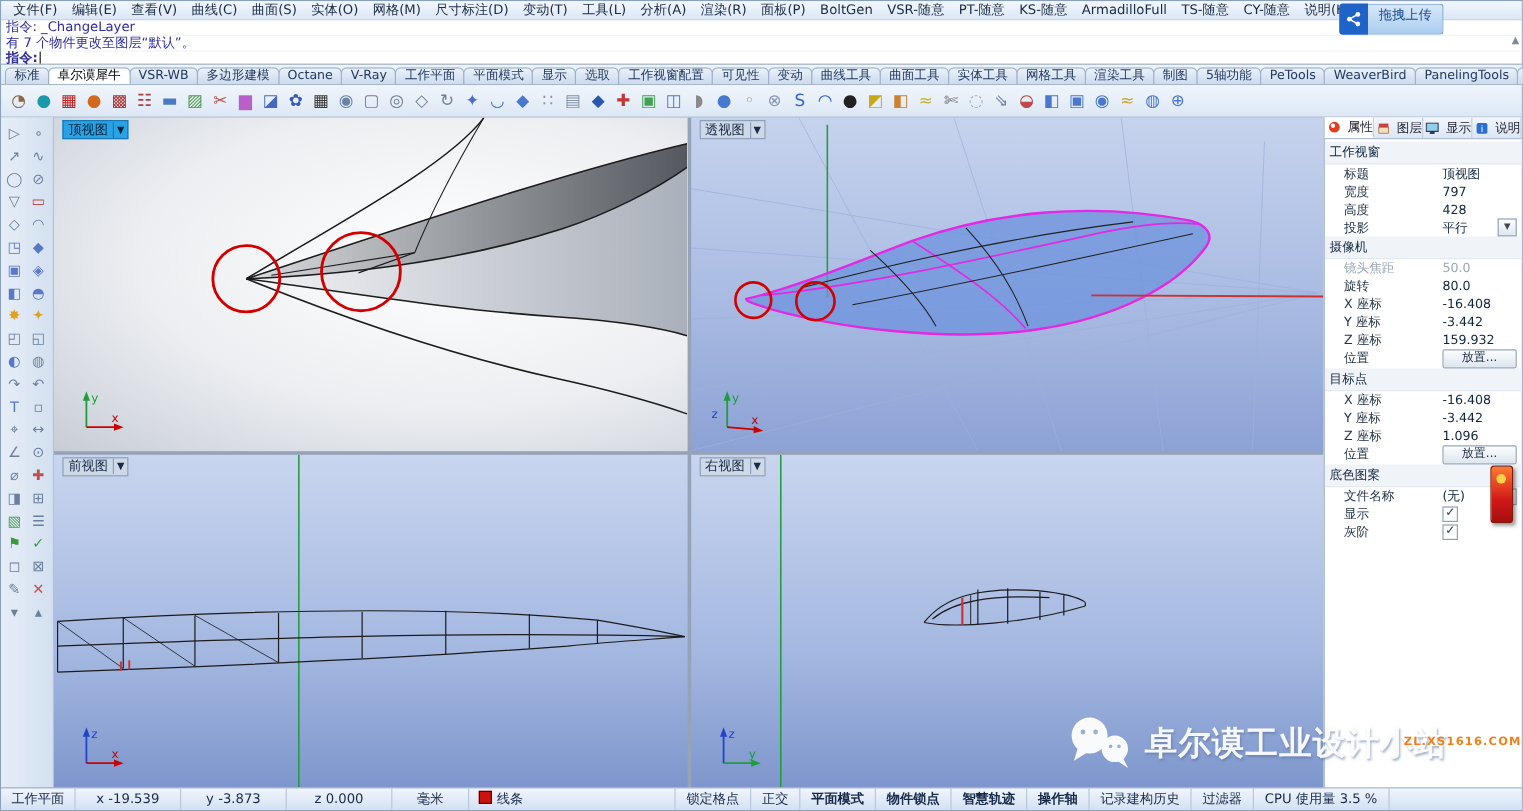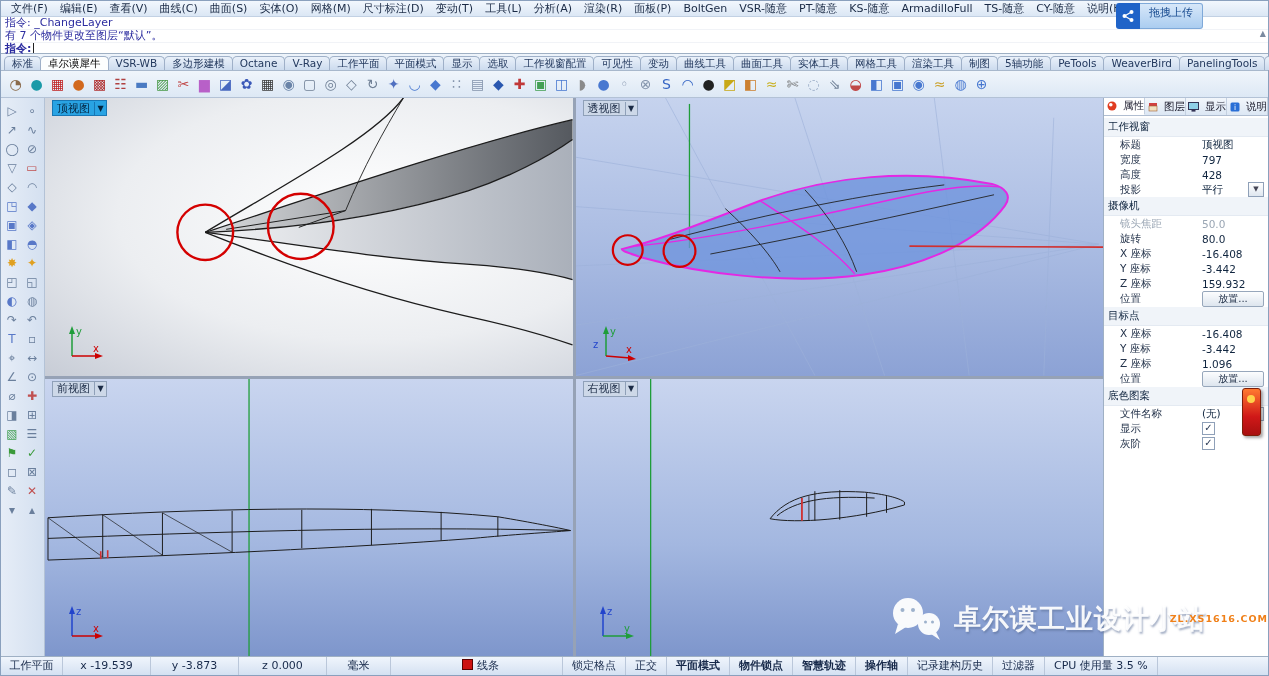--- a/index.html
+++ b/index.html
@@ -77,21 +77,21 @@
         font-size:9px;line-height:9px;text-align:center;color:#445;cursor:pointer}
   .cb{width:11px;height:11px;border:1px solid #8fa0b8;background:#fff;font-size:10px;line-height:10px;
       text-align:center;color:#2a3a55;cursor:pointer}
 
   
   .statusbar{height:18px;background:linear-gradient(#f0f5fc,#d4e1f2);border-top:1px solid #9fb0c4;
              display:flex;align-items:stretch;white-space:nowrap;overflow:hidden}
   .seg{line-height:17px;padding:0 9px;border-right:1px solid #bac7da;color:#17294a;box-sizing:border-box}
   .seg.bold{font-weight:bold}
   .seg.fixed{text-align:center;padding:0}
-  .seg.swl{text-align:center;padding-left:8px}
+  .seg.swl{text-align:left;padding-left:8px}
   .swatch{display:inline-block;width:9px;height:9px;background:#c00;border:1px solid #5a0000;margin-right:4px;vertical-align:-1px}
 
   
   .uploadbtn{position:absolute;top:3px;right:66px;height:26px;display:flex;z-index:60;cursor:pointer}
   .upico{width:24px;background:#1f63c8;border-radius:3px 0 0 3px;display:flex;align-items:center;justify-content:center}
   .uplabel{background:linear-gradient(#d7e7f9,#abcdf0);border:1px solid #7fa9d9;border-left:none;border-radius:0 3px 3px 0;
            color:#174a8f;padding:0 9px;line-height:17px;font-size:11px}
 
   .wechat{position:absolute;left:888px;top:596px;display:flex;align-items:center;gap:8px;z-index:40;pointer-events:none}
   .wechat .wtxt{font-size:27px;font-weight:bold;color:rgba(255,255,255,.93);text-shadow:1px 2px 2px rgba(90,110,150,.55);letter-spacing:1px}

